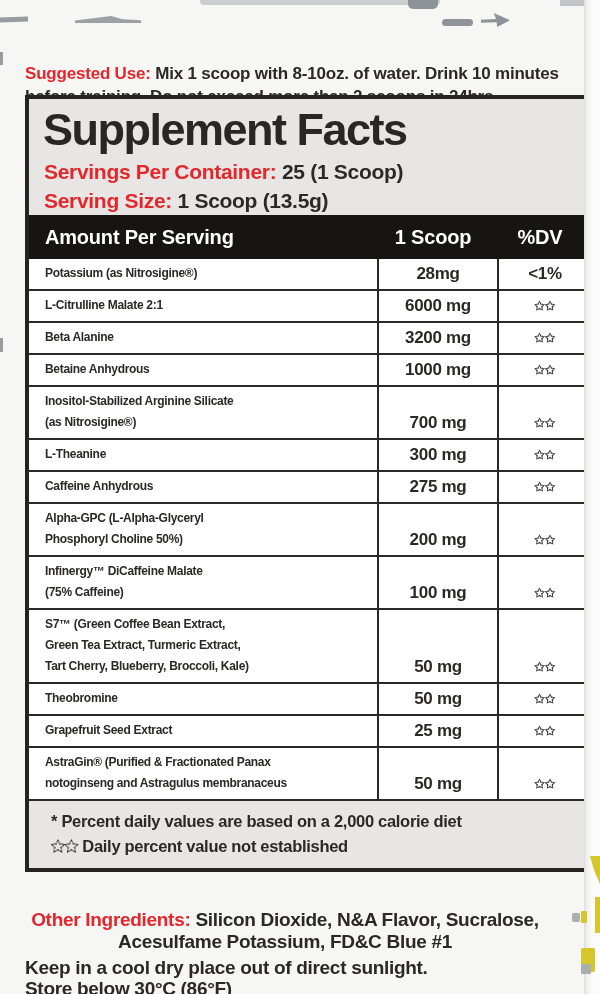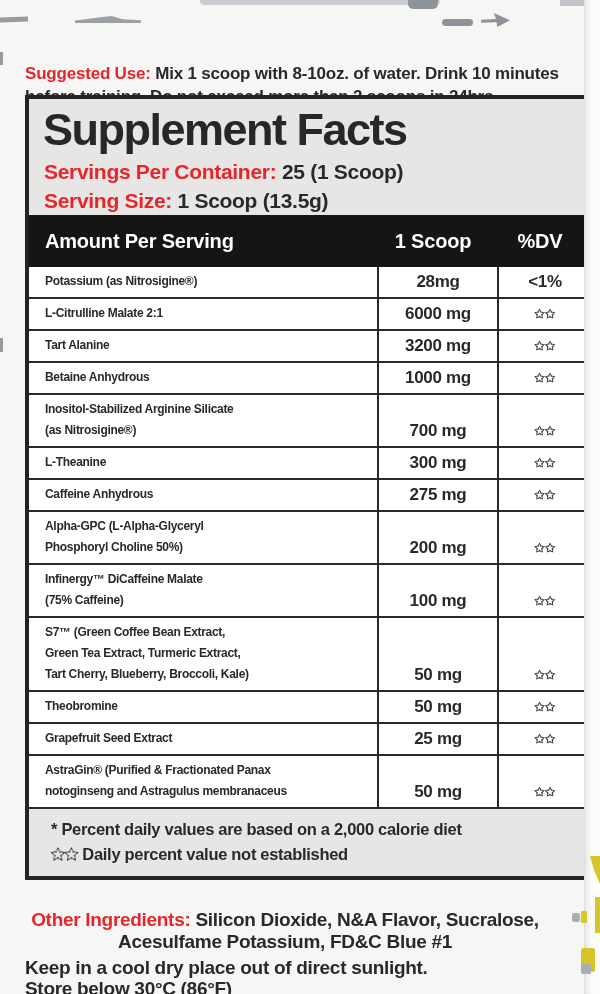--- a/index.html
+++ b/index.html
@@ -36,21 +36,21 @@
   .y4b{left:581px;top:964px;width:10px;height:10px;background:#a9aeb1;border-radius:1px;}
   
   .suggested{position:absolute;left:25px;top:30px;width:558px;
     font-size:17px;font-weight:bold;line-height:23px;letter-spacing:-.2px;margin-top:32px;}
   
   .panel{position:absolute;left:8px;top:95px;width:570px;
     background:#e7e6e5;border:4px solid #252422;box-sizing:border-box;margin-left:17px;}
   .sf-title{padding:4px 0 0 14px;font-size:45px;font-weight:bold;letter-spacing:-1.5px;line-height:54px;color:#292725;}
   .serv-line{padding-left:15px;font-size:21px;font-weight:bold;line-height:29px;letter-spacing:-.3px;}
   .serv-line:last-of-type{padding-bottom:9px;}
-  .thead{display:flex;align-items:center;height:52px;background:#171513;color:#fff;
+  .thead{display:flex;align-items:center;height:44px;background:#171513;color:#fff;
     font-size:20px;font-weight:bold;letter-spacing:-.2px;}
   .h-name{flex:1;padding-left:16px;}
   .h-amt{width:120px;text-align:center;}
   .h-dv{width:94px;text-align:center;padding-right:4px;}
   .tbody{background:#fff;}
   .t-row{display:flex;border-bottom:2px solid #2b2927;background:#fff;}
   .c-name{flex:1;padding:4px 6px 5px 16px;font-size:12px;font-weight:bold;
     line-height:21px;letter-spacing:-.3px;white-space:pre-line;}
   .c-amt{width:118px;border-left:2px solid #2b2927;display:flex;align-items:flex-end;
     justify-content:center;padding-bottom:5px;font-size:17px;font-weight:bold;letter-spacing:-.3px;}
@@ -97,21 +97,21 @@
           <div class="c-name">Potassium (as Nitrosigine®)</div>
           <div class="c-amt">28mg</div>
           <div class="c-dv">&lt;1%</div>
         </div>
       <div class="t-row">
           <div class="c-name">L-Citrulline Malate 2:1</div>
           <div class="c-amt">6000 mg</div>
           <div class="c-dv">✩✩</div>
         </div>
       <div class="t-row">
-          <div class="c-name">Tart Alanine</div>
+          <div class="c-name">Beta Alanine</div>
           <div class="c-amt">3200 mg</div>
           <div class="c-dv">✩✩</div>
         </div>
       <div class="t-row">
           <div class="c-name">Betaine Anhydrous</div>
           <div class="c-amt">1000 mg</div>
           <div class="c-dv">✩✩</div>
         </div>
       <div class="t-row">
           <div class="c-name">Inositol-Stabilized Arginine Silicate

